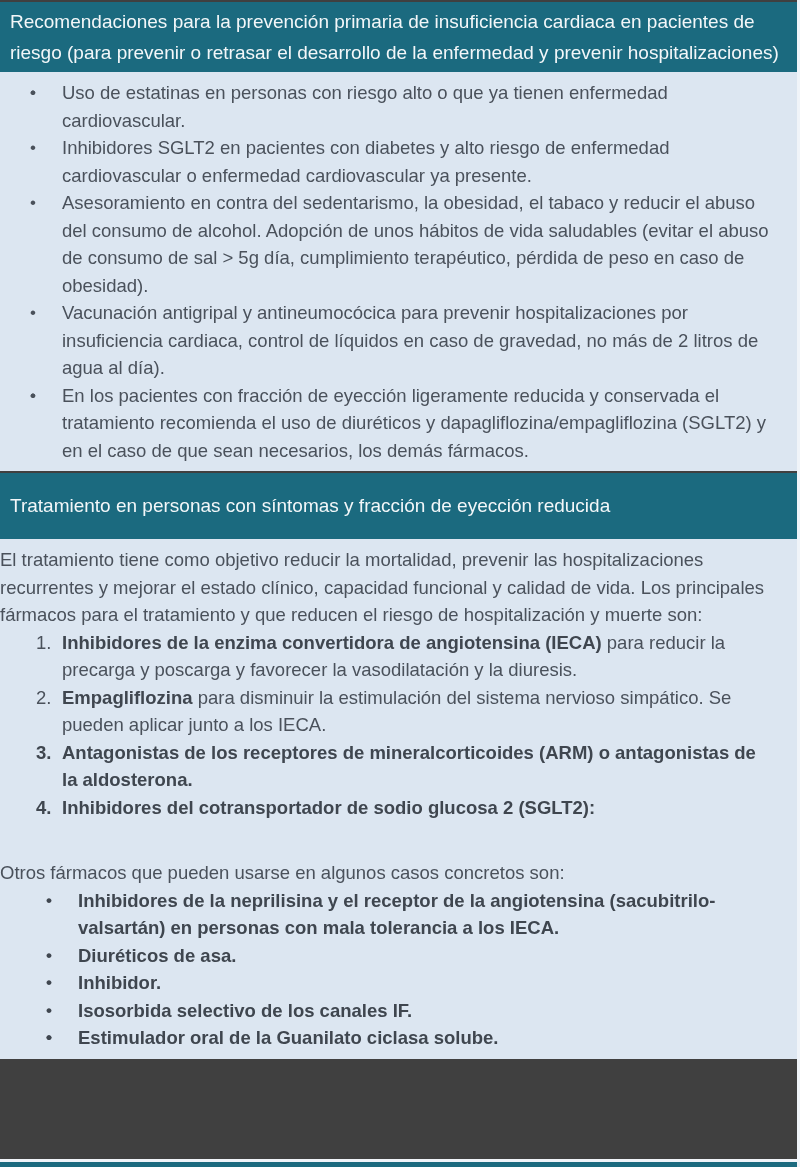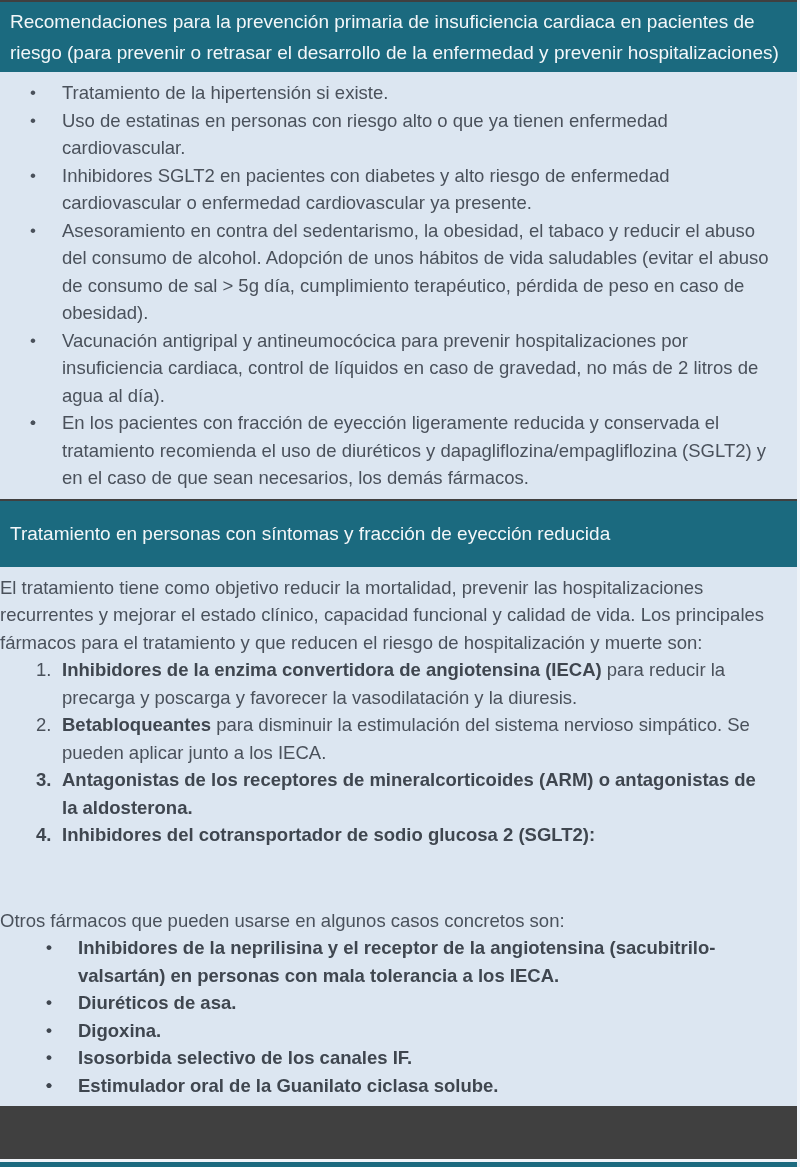--- a/index.html
+++ b/index.html
@@ -64,73 +64,73 @@
   
   .bullets-l2 li{
     padding-left:78px;
     font-weight:bold;color:var(--txt-bold);
   }
   .bullets-l2 .marker{
     position:absolute;left:46px;top:0;
     font-size:17px;
   }
   .para{padding-left:0;padding-right:8px;}
-  .otros{margin-top:58px;}
+  .otros{margin-top:38px;}
   .bottom-strip{
     position:absolute;left:0;bottom:0;
     width:100%;height:8px;
     background:var(--accent);
     border-top:3px solid #f0f4f9;
   }
 </style>
 </head>
 <body>
 
 <div class="doc">
 
   <div class="band">Recomendaciones para la prevención primaria de insuficiencia cardiaca en pacientes de riesgo (para prevenir o retrasar el desarrollo de la enfermedad y prevenir hospitalizaciones)</div>
 
   <div class="body-section">
     <ul class="bullets-l1">
-      <li><span class="marker">•</span><span>Tratamiento de la hipertensión si existe.</span></li>
+      <li><span class="marker">•</span></li>
       <li><span class="marker">•</span><span>Uso de estatinas en personas con riesgo alto o que ya tienen enfermedad cardiovascular.</span></li>
       <li><span class="marker">•</span><span>Inhibidores SGLT2 en pacientes con diabetes y alto riesgo de enfermedad cardiovascular o enfermedad cardiovascular ya presente.</span></li>
       <li><span class="marker">•</span><span>Asesoramiento en contra del sedentarismo, la obesidad, el tabaco y reducir el abuso del consumo de alcohol. Adopción de unos hábitos de vida saludables (evitar el abuso de consumo de sal &gt; 5g día, cumplimiento terapéutico, pérdida de peso en caso de obesidad).</span></li>
       <li><span class="marker">•</span><span>Vacunación antigripal y antineumocócica para prevenir hospitalizaciones por insuficiencia cardiaca, control de líquidos en caso de gravedad, no más de 2 litros de agua al día).</span></li>
       <li><span class="marker">•</span></li>
       <li><span class="marker">•</span><span>En los pacientes con fracción de eyección ligeramente reducida y conservada el tratamiento recomienda el uso de diuréticos y dapagliflozina/empagliflozina (SGLT2) y en el caso de que sean necesarios, los demás fármacos.</span></li>
     </ul>
   </div>
 
   <div class="band single">Tratamiento en personas con síntomas y fracción de eyección reducida</div>
 
   <div class="body-section">
     <p class="para">El tratamiento tiene como objetivo reducir la mortalidad, prevenir las hospitalizaciones recurrentes y mejorar el estado clínico, capacidad funcional y calidad de vida. Los principales fármacos para el tratamiento y que reducen el riesgo de hospitalización y muerte son:</p>
 
     <ol class="numbered">
       <li>
         <span class="num">1.</span><span class="b">Inhibidores de la enzima convertidora de angiotensina (IECA)</span><span class="plain"> para reducir la precarga y poscarga y favorecer la vasodilatación y la diuresis.</span>
       </li>
       <li>
-        <span class="num">2.</span><span class="b">Betabloqueantes</span><span class="plain"> para disminuir la estimulación del sistema nervioso simpático. Se pueden aplicar junto a los IECA.</span>
+        <span class="num">2.</span><span class="b">Empagliflozina</span><span class="plain"> para disminuir la estimulación del sistema nervioso simpático. Se pueden aplicar junto a los IECA.</span>
       </li>
       <li class="allbold">
         <span class="num">3.</span><span class="b">Antagonistas de los receptores de mineralcorticoides (ARM) o antagonistas de la aldosterona.</span><span class="plain"></span>
       </li>
       <li class="allbold">
         <span class="num">4.</span><span class="b">Inhibidores del cotransportador de sodio glucosa 2 (SGLT2):</span>
       </li>
     </ol>
 
     <p class="para otros">Otros fármacos que pueden usarse en algunos casos concretos son:</p>
 
     <ul class="bullets-l2">
       <li><span class="marker">•</span><span>Inhibidores de la neprilisina y el receptor de la angiotensina (sacubitrilo-valsartán) en personas con mala tolerancia a los IECA.</span></li>
       <li><span class="marker">•</span><span>Diuréticos de asa.</span></li>
-      <li><span class="marker">•</span><span>Digoxina.</span></li>
+      <li><span class="marker">•</span><span>Inhibidor.</span></li>
       <li><span class="marker">•</span><span>Isosorbida selectivo de los canales IF.</span></li>
       <li><span class="marker">•</span></li>
       <li><span class="marker">•</span><span>Estimulador oral de la Guanilato ciclasa solube.</span></li>
     </ul>
   </div>
 
   <div class="bottom-strip"></div>
 </div>
 
 </body></html>

